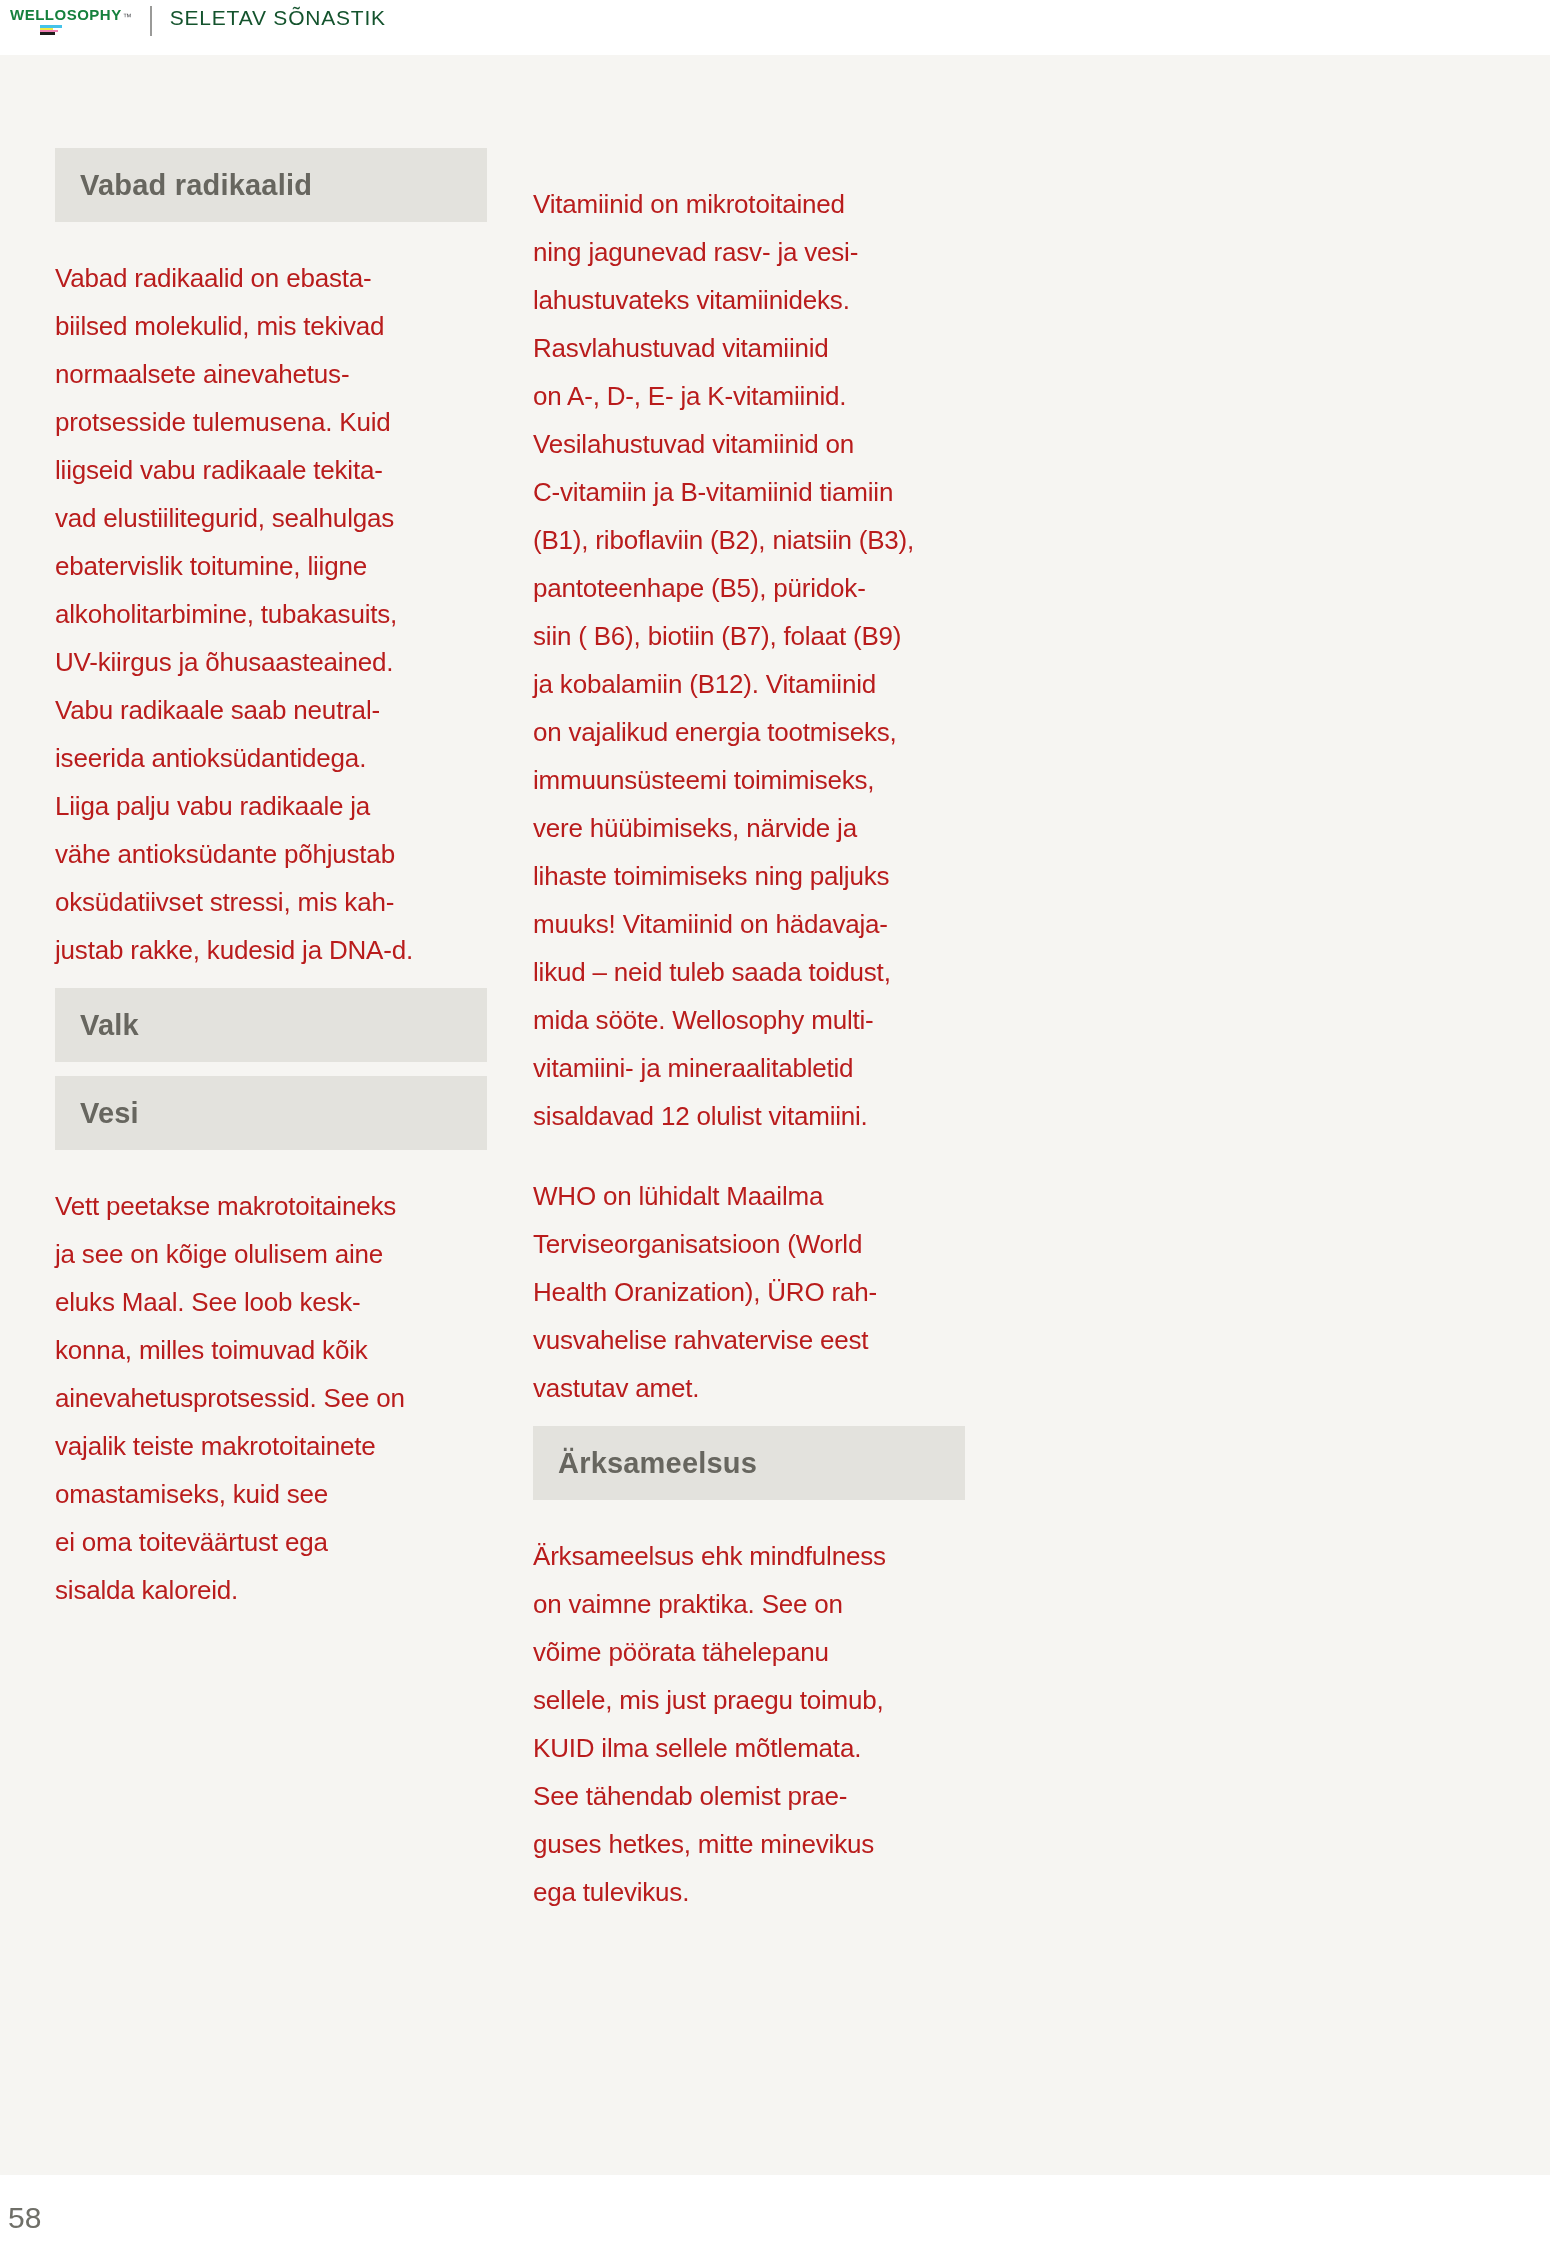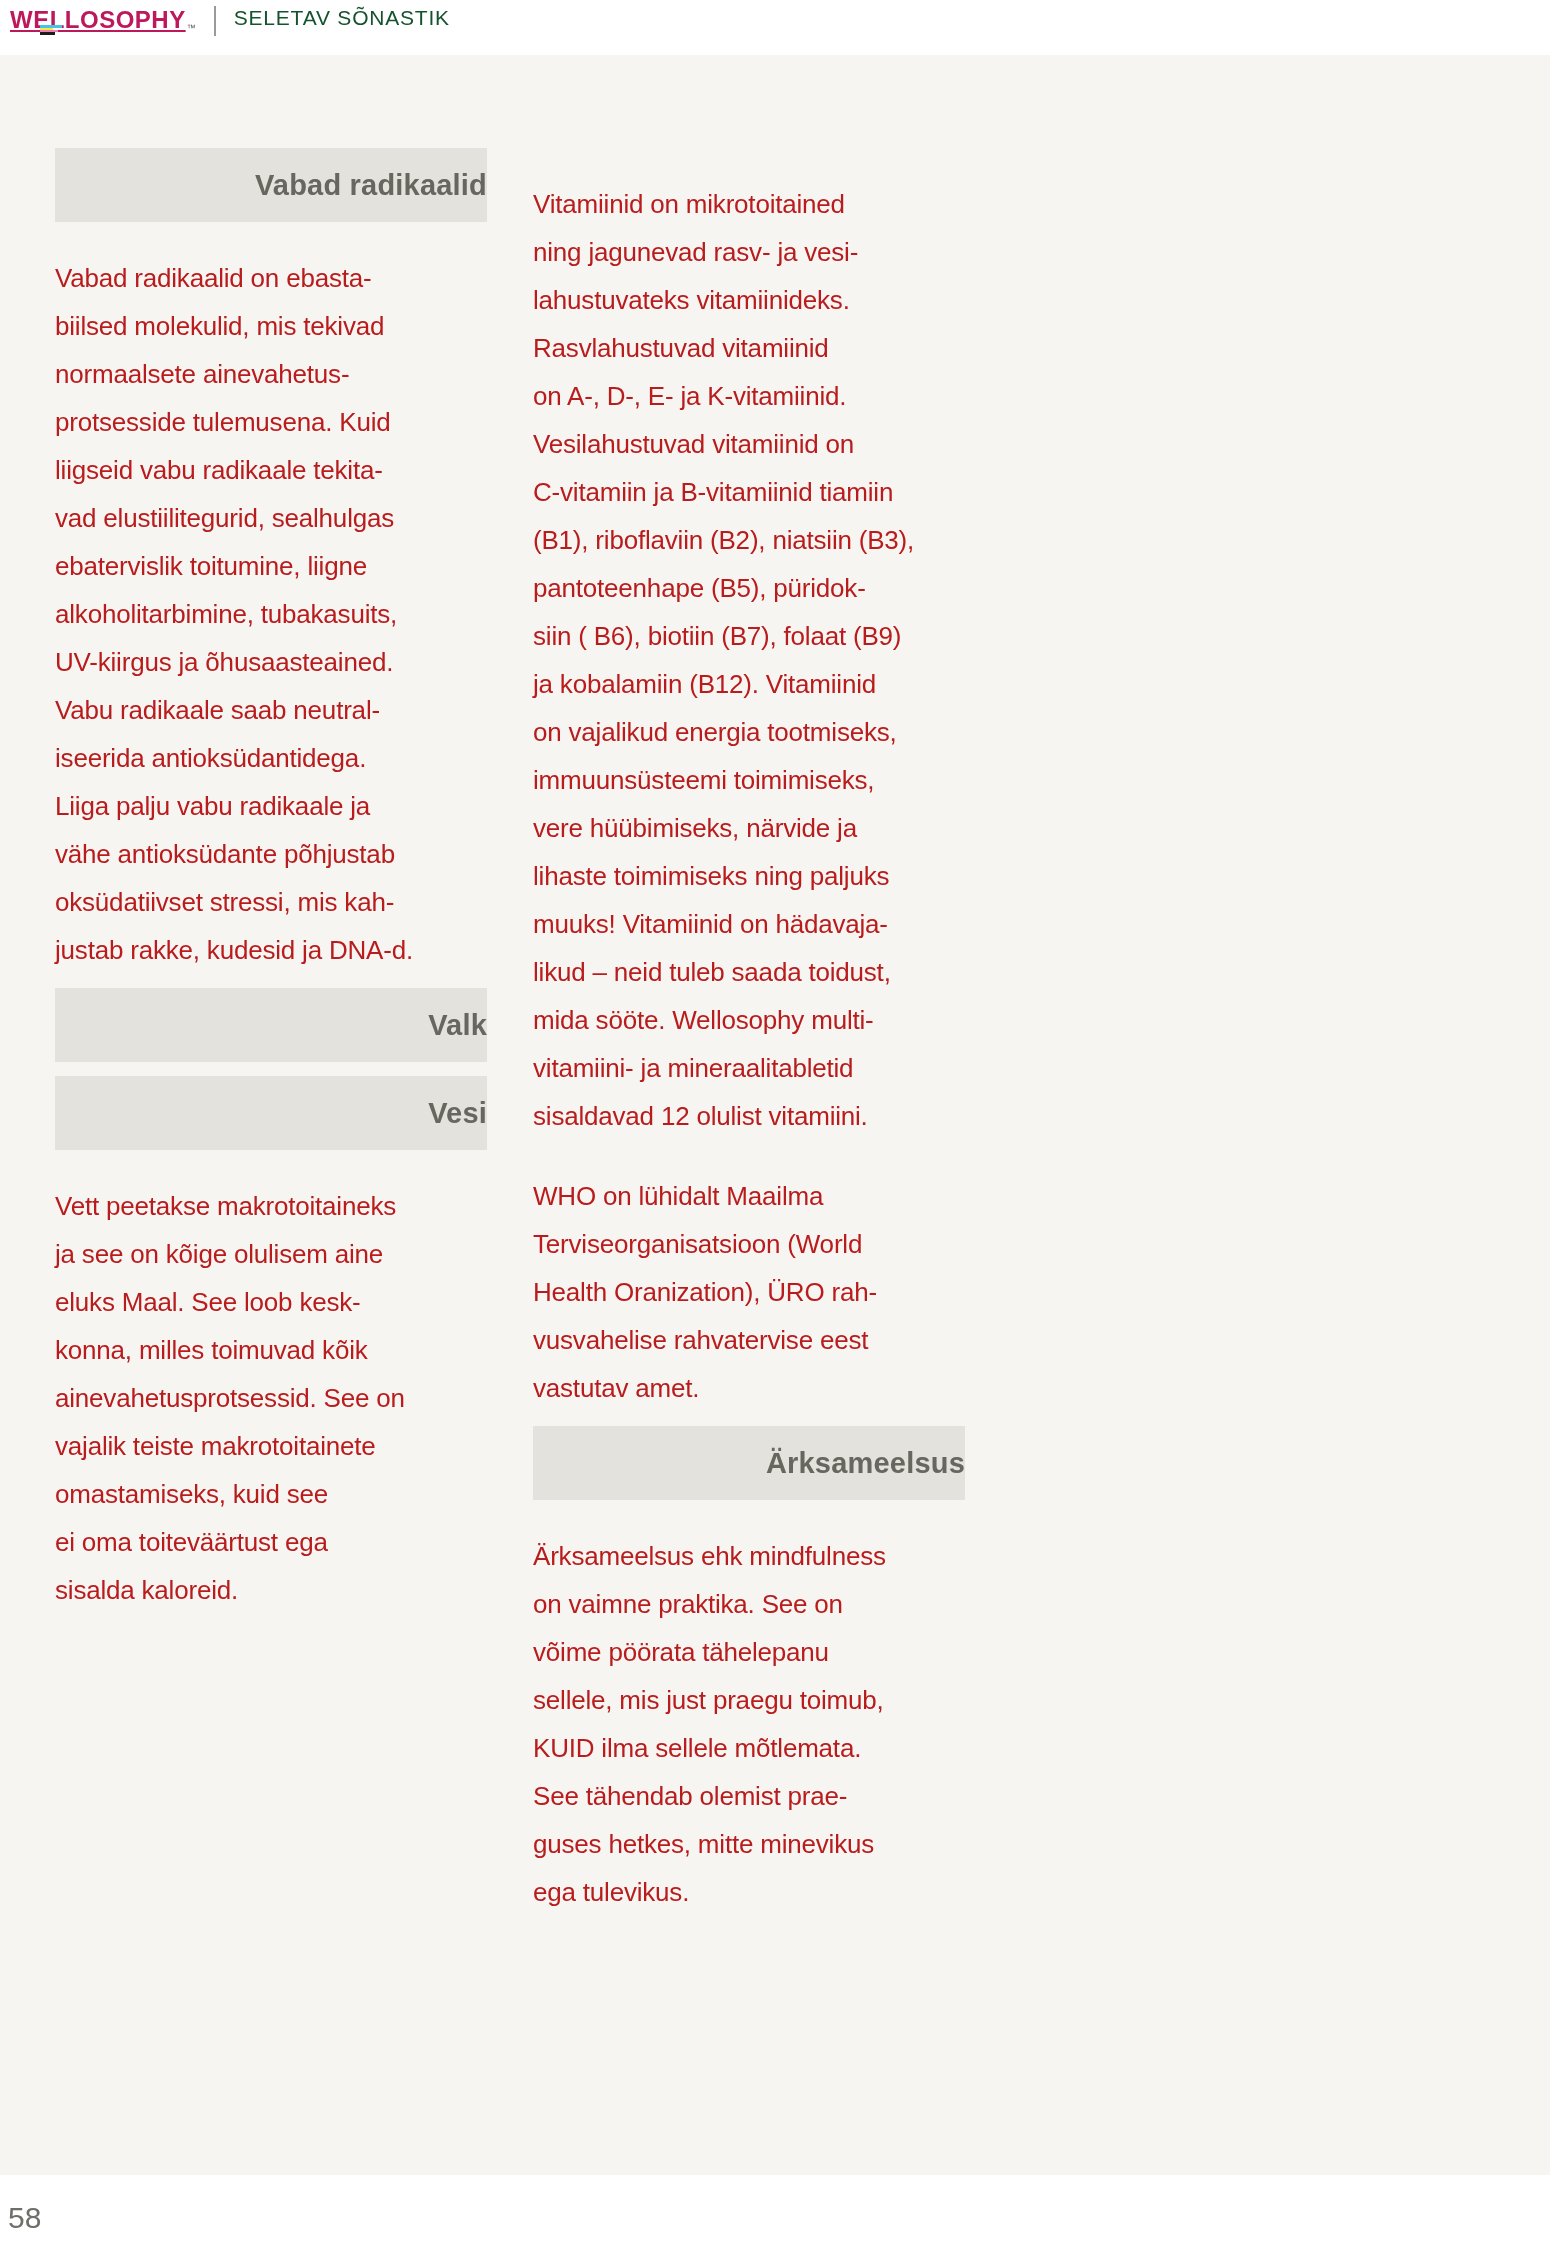--- a/index.html
+++ b/index.html
@@ -18,25 +18,24 @@
     position: absolute;
     left: 0; top: 0;
     width: 1550px; height: 55px;
     background: #ffffff;
     display: flex;
     align-items: flex-start;
     padding: 6px 0 0 10px;
   }
   .brand-wrap { display: flex; align-items: flex-start; position: relative; }
   .brand {
-    font-size: 24px;
+    font-size: 15px;
     font-weight: 600;
     letter-spacing: 0.5px;
-    color: #be185d;
-    text-decoration: underline;
+    color: #15803d;
   }
   .tm {
     font-size: 9px;
     color: #55565a;
     align-self: flex-end;
     margin: 0 0 1px 1px;
   }
   .header-sep {
     width: 2px; height: 30px;
     background: #9a9a98;
@@ -73,21 +72,20 @@
   .column-2 { left: 533px; }
 
   .section + .section { margin-top: 14px; }
 
   .heading-box {
     width: 432px; height: 74px;
     background: #e3e2dd;
     display: flex;
     align-items: center;
     padding-left: 25px;
-    justify-content: flex-end;
   }
   .heading-box .heading {
     font-size: 29px;
     font-weight: 700;
     letter-spacing: 0.2px;
     color: #67665f;
   }
   .body-text {
     margin-top: 32px;
     font-size: 26px;

